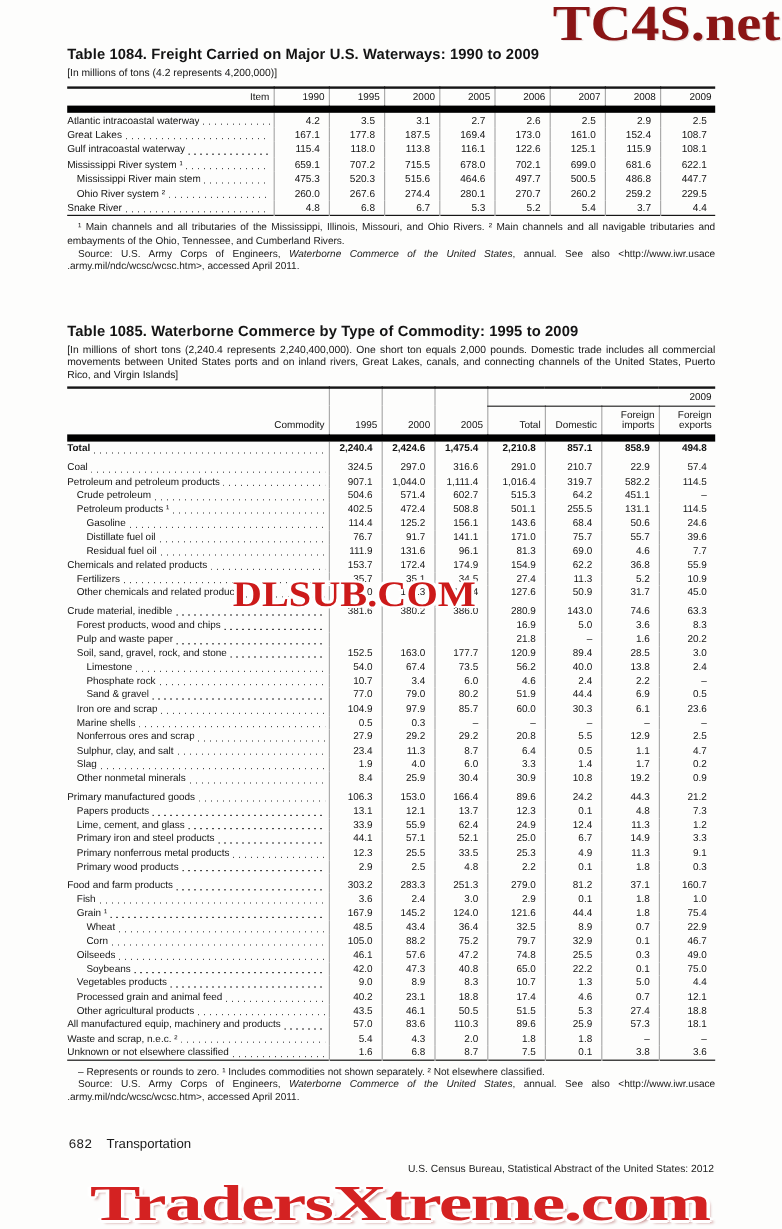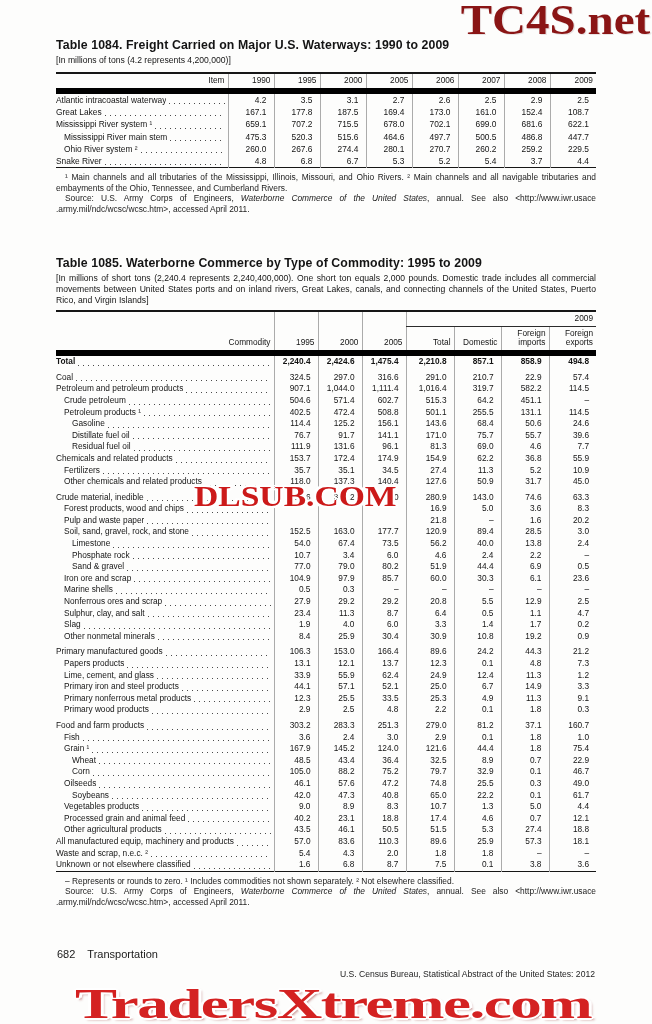--- a/index.html
+++ b/index.html
@@ -41,21 +41,21 @@
   tr.bold-row td{font-weight:bold;}
   #t1084{margin-top:6px;}
   #t1084 td{font-size:8.4px;}
   #t1084 .num-cell,#t1084 .label-cell{line-height:10.2px;padding-top:1px;padding-bottom:1px;}
 
   .sec-1084{margin-top:38px;}
   .sec-1085{margin-top:42px;}
 
   
   .footer-left{position:absolute;left:57px;top:948px;font-size:11px;color:#1a1a1a;}
-  .footer-left .pgnum{margin-right:12px;}
+  .footer-left .pgnum{margin-right:12px;font-family:Liberation Mono, monospace;}
   .census-credit{position:absolute;right:57px;top:969px;font-size:8.6px;color:#232323;}
 
   
   .wm{position:absolute;font-weight:bold;z-index:10;pointer-events:none;
       font-family:"Liberation Serif", serif;white-space:nowrap;}
   .wm-top{top:-4px;right:2px;font-size:42px;color:#8a1515;letter-spacing:0;
           transform:scaleX(1.12);transform-origin:right top;
           text-shadow:1px 1px 0 #e9e3e3;}
   .wm-mid{top:479px;left:194px;font-size:30px;color:#cc1a1a;letter-spacing:0;
           transform:scaleX(1.12);transform-origin:left top;
@@ -129,20 +129,36 @@
               </div>
             </td>
             <td class="num-cell">167.1</td>
             <td class="num-cell">177.8</td>
             <td class="num-cell">187.5</td>
             <td class="num-cell">169.4</td>
             <td class="num-cell">173.0</td>
             <td class="num-cell">161.0</td>
             <td class="num-cell">152.4</td>
             <td class="num-cell">108.7</td>
+          </tr>
+          <tr>
+            <td class="label-cell">
+              <div class="cellflex">
+                <span class="lbl indent-0">Gulf intracoastal waterway</span>
+                <span class="leader"></span>
+              </div>
+            </td>
+            <td class="num-cell">115.4</td>
+            <td class="num-cell">118.0</td>
+            <td class="num-cell">113.8</td>
+            <td class="num-cell">116.1</td>
+            <td class="num-cell">122.6</td>
+            <td class="num-cell">125.1</td>
+            <td class="num-cell">115.9</td>
+            <td class="num-cell">108.1</td>
           </tr>
           <tr>
             <td class="label-cell">
               <div class="cellflex">
                 <span class="lbl indent-0">Mississippi River system ¹</span>
                 <span class="leader"></span>
               </div>
             </td>
             <td class="num-cell">659.1</td>
             <td class="num-cell">707.2</td>
@@ -785,21 +801,21 @@
                 <span class="lbl indent-2">Soybeans</span>
                 <span class="leader"></span>
               </div>
             </td>
             <td class="num-cell">42.0</td>
             <td class="num-cell">47.3</td>
             <td class="num-cell">40.8</td>
             <td class="num-cell">65.0</td>
             <td class="num-cell">22.2</td>
             <td class="num-cell">0.1</td>
-            <td class="num-cell">61.7</td>
+            <td class="num-cell">75.0</td>
           </tr>
           <tr>
             <td class="label-cell">
               <div class="cellflex">
                 <span class="lbl indent-1">Vegetables products</span>
                 <span class="leader"></span>
               </div>
             </td>
             <td class="num-cell">9.0</td>
             <td class="num-cell">8.9</td>

